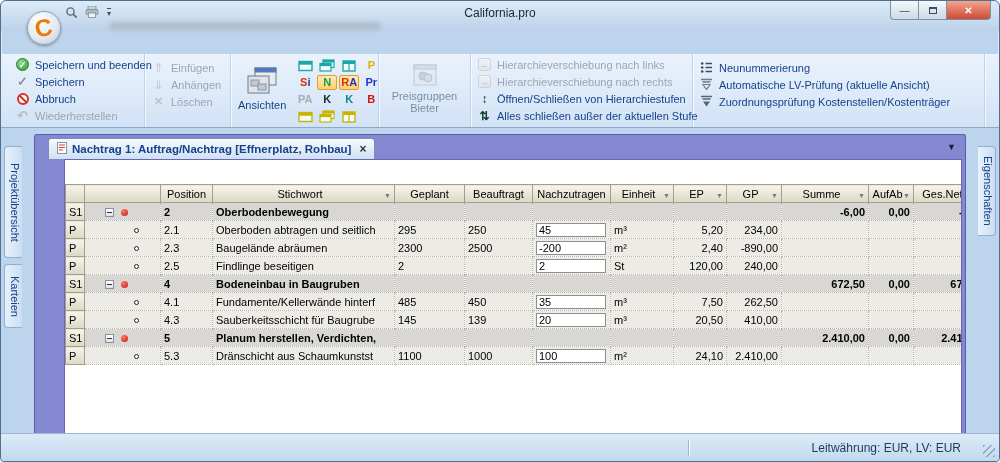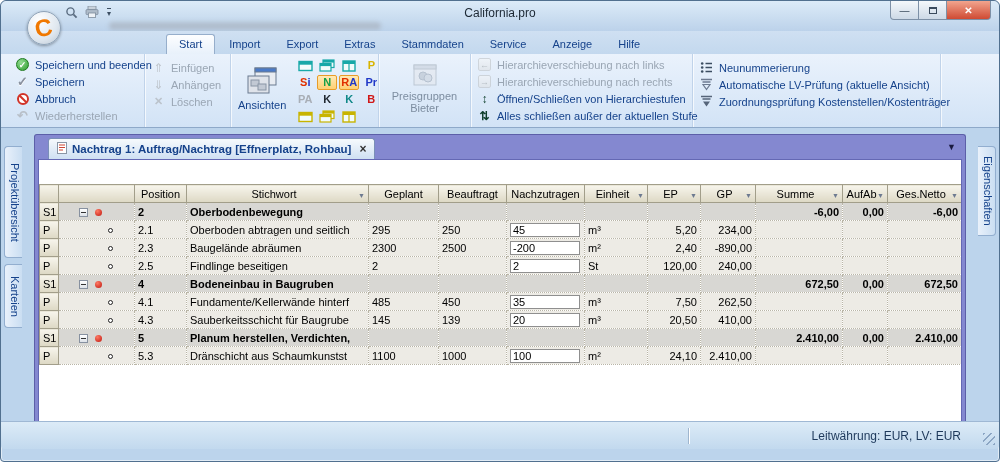--- a/index.html
+++ b/index.html
@@ -32,21 +32,21 @@
   
   .ribbontabs{position:absolute;left:0;top:30px;right:0;height:23px;padding-left:165px;
     display:flex;align-items:flex-end;gap:2px;background:linear-gradient(#cfe0f2,#c3d8ee);}
   .rtab{padding:3px 12px 4px;font-size:11px;color:#15428b;border-radius:3px 3px 0 0;cursor:default;}
   .rtab.sel{background:linear-gradient(#fdfeff,#e8f1fb);border:1px solid #96aecb;border-bottom:none;}
   
   .ribbonbody{position:absolute;left:0;top:53px;right:0;height:74px;display:flex;padding:0 0 0 8px;
     background:linear-gradient(#eaf2fc,#d2e3f6);border-bottom:1px solid #8ea9c9;}
   .rgroup{height:100%;padding:2px 3px;border-right:1px solid #c0d3ea;box-shadow:1px 0 0 rgba(255,255,255,.7);}
   .g1{width:136px}.g2{width:86px;padding-top:5px}.g3{width:148px;display:flex;gap:4px}.g4{width:92px}
-  .g5{width:222px}.g6{width:248px;padding-top:5px}
+  .g5{width:222px}.g6{width:292px;padding-top:5px}
   .ritem{display:flex;align-items:center;gap:5px;height:17px;padding:0 3px;font-size:11px;color:#15428b;white-space:nowrap;}
   .ritem.disabled{color:#9aa6b4;}
   .ritem.disabled .ic-wrap{opacity:.55;filter:grayscale(.8);}
   .ic-wrap{display:inline-flex;width:15px;height:15px;align-items:center;justify-content:center;flex:none;}
   .ic-check-circle{width:13px;height:13px;border-radius:50%;border:1px solid #1d7a1d;color:#fff;font-size:9px;font-weight:bold;
     background:radial-gradient(circle at 35% 30%,#92db92,#2f9e2f);display:flex;align-items:center;justify-content:center;}
   .ic-check{color:#8a92a0;font-weight:bold;font-size:13px;text-shadow:0 1px 0 #fff;}
   .ic-cancel{position:relative;width:12px;height:12px;border:2px solid #d23327;border-radius:50%;background:#fff;}
   .ic-cancel b{position:absolute;left:-1px;top:3px;width:10px;height:2px;background:#d23327;transform:rotate(45deg);}
   .ic-undo{color:#9aa2ad;font-size:13px;font-weight:bold;}
@@ -69,21 +69,21 @@
   .vtab.left{left:3px;width:18px;border-radius:4px 0 0 4px;border-right:none;}
   .vtab.right{right:3px;width:18px;border-radius:0 4px 4px 0;border-left:none;}
   .docpanel{position:absolute;left:33px;right:33px;top:6px;bottom:0;background:#8488d0;
     border:1px solid #5c5fa8;border-bottom:none;border-radius:3px 3px 0 0;padding:0 3px;}
   .tabstrip{position:relative;height:24px;}
   .doctab{position:absolute;left:10px;bottom:0;height:21px;display:flex;align-items:center;gap:5px;
     padding:0 8px;background:linear-gradient(#f6fafd,#cfe0f3);border:1px solid #7a8fb8;border-bottom:none;
     border-radius:3px 3px 0 0;font-size:11.5px;font-weight:bold;color:#15428b;white-space:nowrap;margin-top:48px;}
   .closex{font-weight:bold;color:#333;margin-left:3px;font-size:12px;}
   .tabdrop{position:absolute;right:6px;top:7px;font-size:9px;color:#1a1a40;}
-  .whitearea{position:relative;background:#fff;height:calc(100% - 24px);border:1px solid #6468b4;border-bottom:none;overflow:hidden;}
+  .whitearea{position:relative;background:#fff;height:calc(100% - 24px);border:1px solid #6468b4;border-bottom:none;overflow:hidden;margin-left:26px;}
   
   table{border-collapse:collapse;table-layout:fixed;font-size:11px;position:absolute;left:0;top:24px;}
   th{background:linear-gradient(#f7f5ec,#ddd8c4);border:1px solid #a29e8a;font-weight:normal;
     height:18px;padding:0 3px;text-align:center;white-space:nowrap;overflow:hidden;}
   th .sort{float:right;font-size:7px;color:#6d7a90;margin-top:4px;}
   td{height:18px;padding:0 3px;border-right:1px dotted #b9b5a6;border-bottom:1px dotted #b9b5a6;
     white-space:nowrap;overflow:hidden;}
   td.rowhead{background:linear-gradient(#f7f5ec,#ddd8c4);border:1px solid #a29e8a;padding-left:3px;}
   tr.S0 td.data{background:#fcf8a0;font-weight:bold;}
   tr.S1 td.data{background:#d8d7d3;font-weight:bold;}
@@ -92,21 +92,21 @@
   td.selcell{box-shadow:inset 0 0 0 2px #24417e;}
   .editbox{background:#fff;border:1px solid #8f8f8f;height:14px;line-height:13px;padding:0 2px;margin:1px 0;width:70px;font-size:11px;}
   .collapsebox{display:inline-block;width:9px;height:9px;border:1px solid #8791a0;vertical-align:middle;
     background:linear-gradient(#fff,#dde2e8);position:relative;}
   .collapsebox i{position:absolute;left:1px;top:3px;width:5px;height:1px;background:#333;}
   .reddot{display:inline-block;width:7px;height:7px;border-radius:50%;margin-left:7px;vertical-align:middle;
     background:radial-gradient(circle at 35% 30%,#ff7a64,#c01810);}
   .pcircle{display:inline-block;width:5px;height:5px;border:1.5px solid #222;border-radius:50%;background:#fff;
     margin-left:46px;vertical-align:middle;}
   
-  .statusbar{position:absolute;left:0;right:0;bottom:12px;height:28px;background:linear-gradient(#dcebf7,#c2d9ee);
+  .statusbar{position:absolute;left:0;right:0;bottom:0;height:28px;background:linear-gradient(#dcebf7,#c2d9ee);
     border-top:1px solid #9fb8d4;border-radius:0 0 4px 4px;}
   .sdivider{position:absolute;right:310px;top:6px;width:1px;height:16px;background:#9fb6ce;box-shadow:1px 0 0 #fff;}
   .stext{position:absolute;right:38px;top:7px;font-size:12px;color:#1e395b;}
   .grip{position:absolute;right:4px;bottom:4px;width:12px;height:12px;
     background:repeating-linear-gradient(135deg,#8ca6c4 0 2px,transparent 2px 5px);}
 </style>
 </head>
 <body>
 
 <div class="window">
@@ -135,30 +135,20 @@
           <span class="maxglyph"></span>
         </div>
       <div class="wbtn close">✕</div>
     </div>
   </div>
 
   <div class="applogo">
       <span class="c">C</span>
     </div>
 
-  <div class="ribbontabs" id="ribbon-tabs">
-      <div class="rtab sel">Start</div>
-      <div class="rtab">Import</div>
-      <div class="rtab">Export</div>
-      <div class="rtab">Extras</div>
-      <div class="rtab">Stammdaten</div>
-      <div class="rtab">Service</div>
-      <div class="rtab">Anzeige</div>
-      <div class="rtab">Hilfe</div>
-    </div>
 
   <div class="ribbonbody">
     <div class="rgroup g1" id="grp-file">
         <div class="ritem">
           <span class="ic-wrap">
             <span class="ic-check-circle">✓</span>
           </span>
           <span class="rlabel">Speichern und beenden</span>
         </div>
         <div class="ritem">

